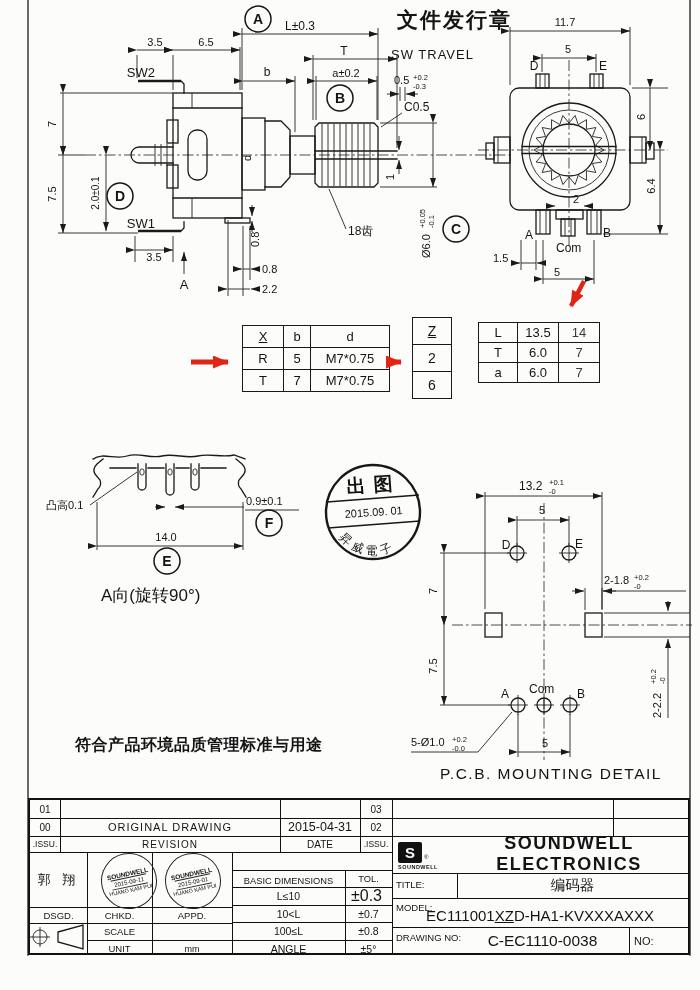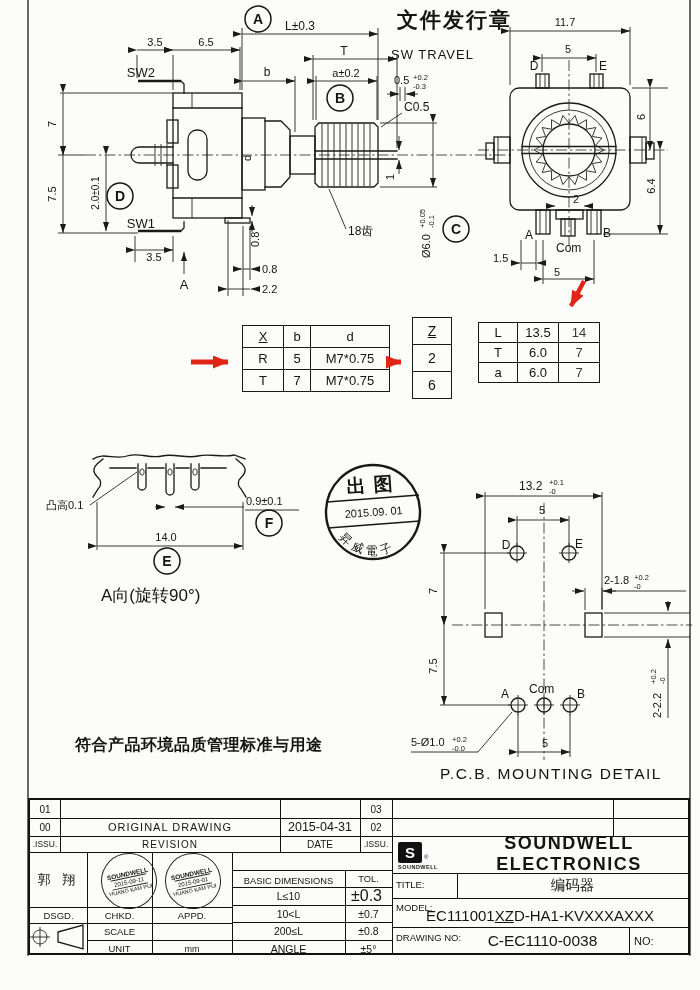--- a/index.html
+++ b/index.html
@@ -502,21 +502,21 @@
     <div class="s2">2015-09-01</div>
     <div class="s3">HUANG KAM PUI</div>
   </div>
 
   <div class="lb" style="left:202px;top:72px;width:113px;height:17px;font-size:9.3px">BASIC DIMENSIONS</div>
   <div class="lb" style="left:315px;top:70px;width:47px;height:17px;font-size:9.3px">TOL.</div>
   <div class="lb" style="left:202px;top:87px;width:113px;height:18px;font-size:10.5px">L≤10</div>
   <div class="lb" style="left:313px;top:87px;width:47px;height:18px;font-size:16px">±0.3</div>
   <div class="lb" style="left:202px;top:105px;width:113px;height:17px;font-size:10.5px">10&lt;L</div>
   <div class="lb" style="left:315px;top:105px;width:47px;height:17px;font-size:10.5px">±0.7</div>
-  <div class="lb" style="left:202px;top:122px;width:113px;height:18px;font-size:10.5px">200≤L</div>
+  <div class="lb" style="left:202px;top:122px;width:113px;height:18px;font-size:10.5px">100≤L</div>
   <div class="lb" style="left:315px;top:122px;width:47px;height:18px;font-size:10.5px">±0.8</div>
   <div class="lb" style="left:202px;top:140px;width:113px;height:17px;font-size:10.5px">ANGLE</div>
   <div class="lb" style="left:315px;top:140px;width:47px;height:17px;font-size:10.5px">±5°</div>
 
   <div class="logo">
     <div class="cube">S</div>
     <div class="reg">®</div>
     <div class="lt">SOUNDWELL</div>
   </div>
   <div class="lb" style="left:420px;top:38px;width:238px;height:32px;font-size:18px;font-weight:bold;letter-spacing:1.5px">SOUNDWELL ELECTRONICS</div>

